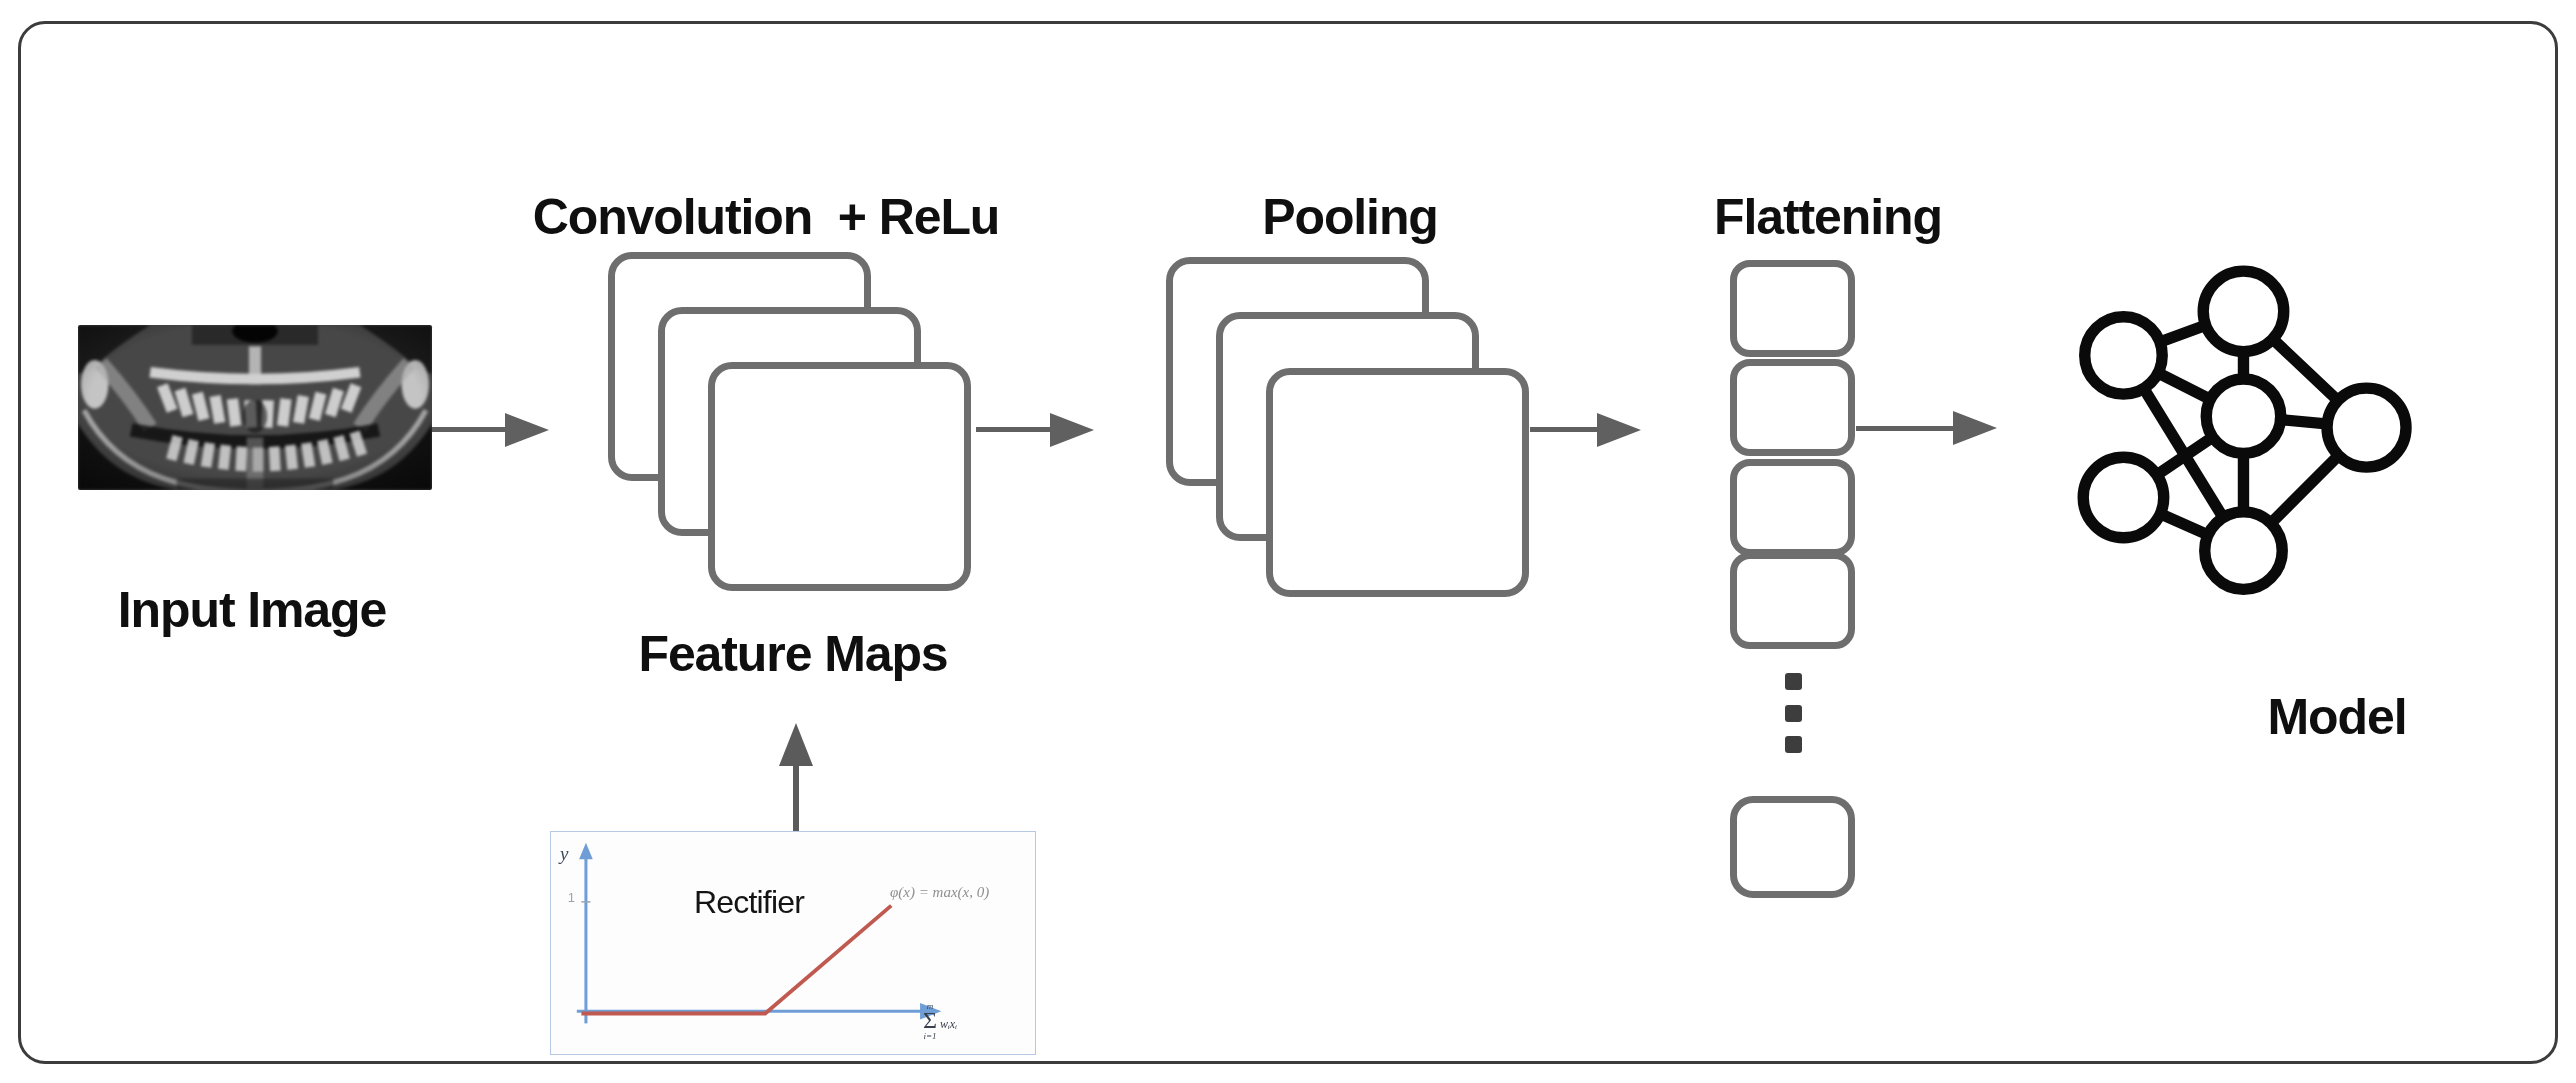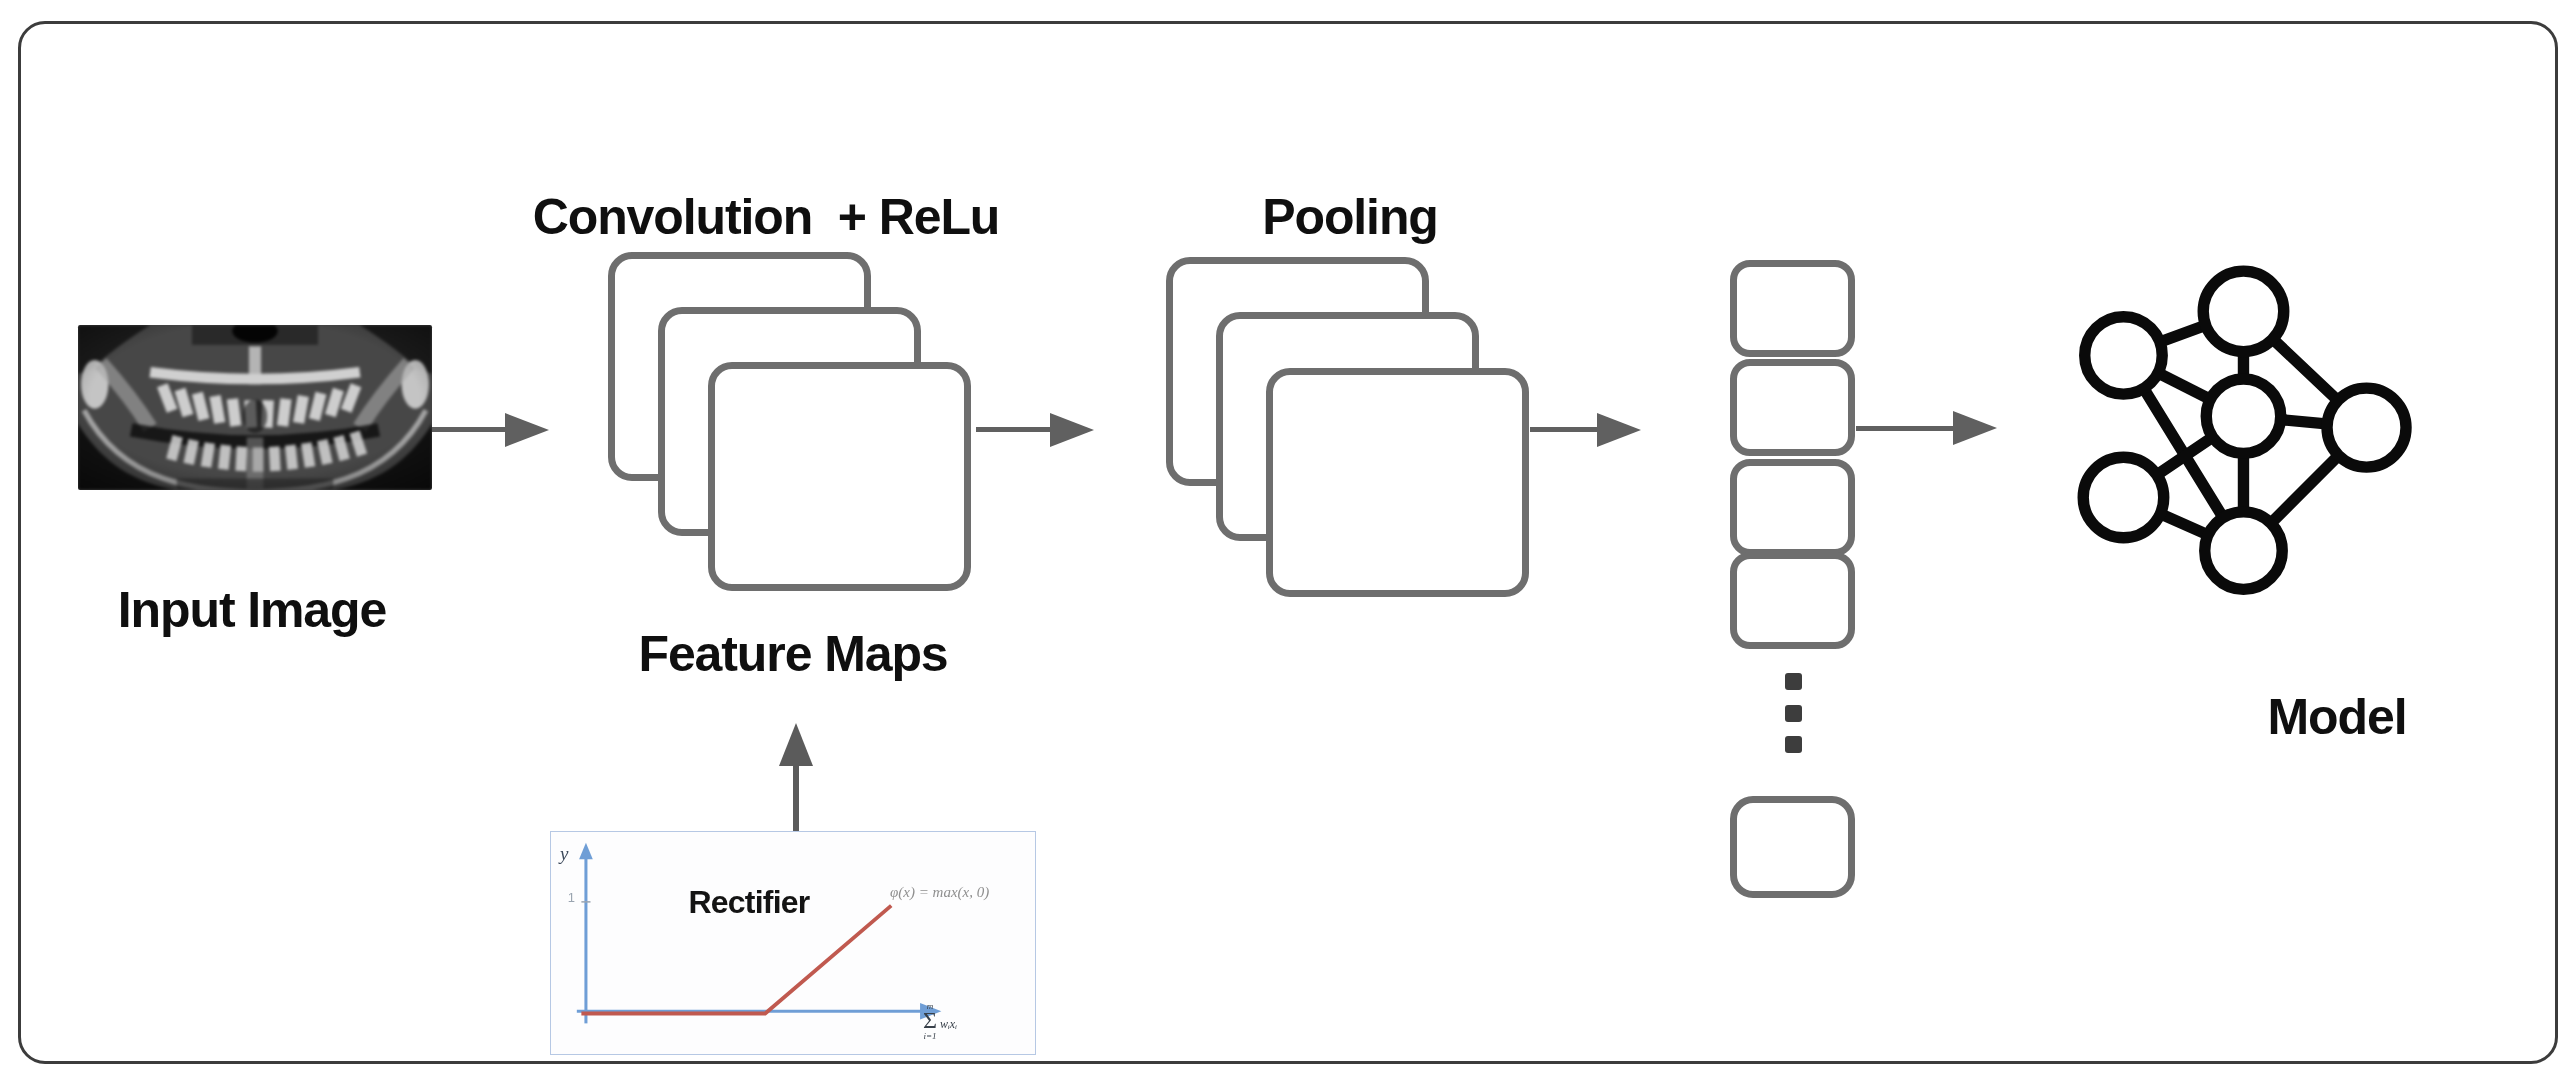--- a/index.html
+++ b/index.html
@@ -114,21 +114,21 @@
     font-style: italic;
     font-size: 19px; color: #3d4a5c;
   }
   .plot .ytick {
     position: absolute; left: 16.7px; top: 58px;
     font-size: 13px; color: #9aa4b0;
   }
   .plot .ptitle {
     position: absolute; left: 84px; top: 52px;
     width: 228px; text-align: center;
-    font-weight: bold; font-size: 32px; letter-spacing: -0.8px;
+    font-weight: normal; font-size: 32px; letter-spacing: -0.8px;
     color: #141414;
   }
   .plot .formula {
     position: absolute; left: 339px; top: 52px;
     font-family: Liberation Serif, serif;
     font-style: italic;
     font-size: 15px; color: #8f8f8f;
     white-space: pre;
   }
   .plot .sum {
@@ -235,20 +235,21 @@
   <div class="lbl" style="left:1350px; top:188px;">Pooling</div>
   <div class="sheet" style="left:1166px; top:257px;"></div>
   <div class="sheet" style="left:1216px; top:312px;"></div>
   <div class="sheet" style="left:1266px; top:368px;"></div>
 
   <div class="harrow">
     <div class="shaft" style="left:1530px; top:427px; width:67px;"></div>
     <div class="head" style="left:1597px; top:413px;"></div>
   </div>
 
+  <div class="lbl" style="left:1828px; top:188px;">Flattening</div>
   <div class="fcell" style="top:260px;"></div>
   <div class="fcell" style="top:359px;"></div>
   <div class="fcell" style="top:459px;"></div>
   <div class="fcell" style="top:552px;"></div>
   <div>
     <div class="fdot" style="top:673px;"></div>
     <div class="fdot" style="top:705px;"></div>
     <div class="fdot" style="top:736px;"></div>
   </div>
   <div class="fcell" style="top:796px; height:102px; border-radius:23px;"></div>

